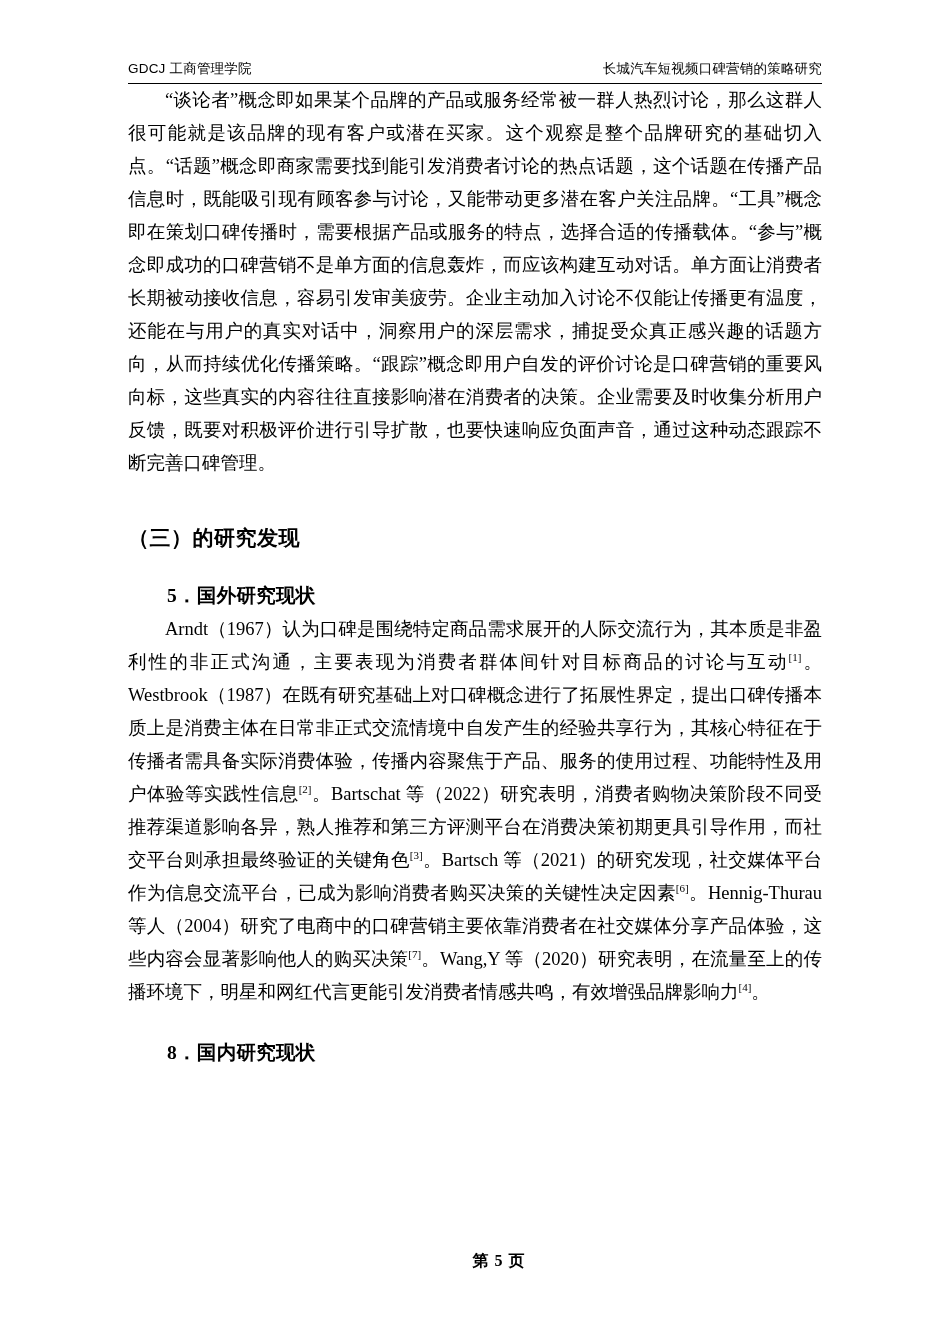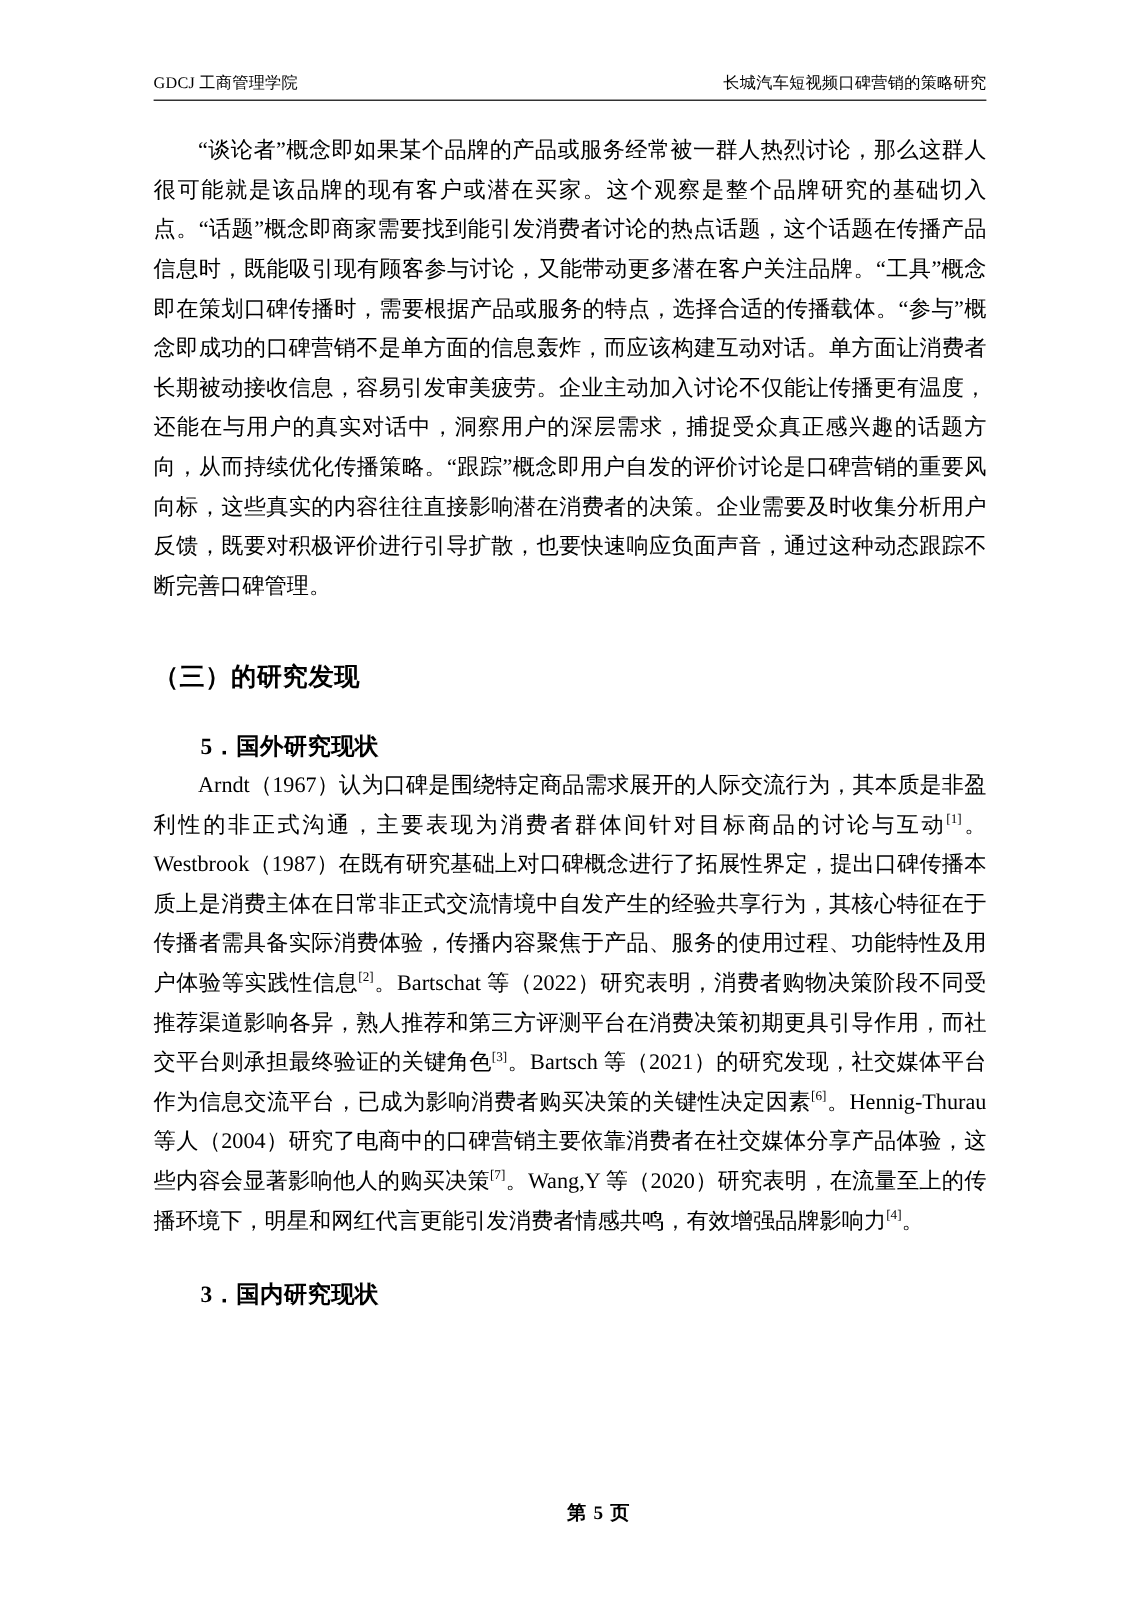--- a/index.html
+++ b/index.html
@@ -27,36 +27,35 @@
   .header {
     display: flex;
     justify-content: space-between;
     align-items: flex-end;
     font-size: 13.5px;
     padding-bottom: 5px;
     border-bottom: 1.6px solid #000;
     letter-spacing: 0.2px;
   }
   .header-left {
-    font-family: Liberation Serif, serif;
+    font-family: Liberation Sans, sans-serif;
   }
   .header-right {
     font-family: "Liberation Serif", serif;
   }
   
   .para {
     font-size: 18.5px;
     line-height: 33px;
     text-align: justify;
     text-justify: inter-ideograph;
     text-indent: 2em;
     margin: 0;
   }
   .para.first {
-    margin-top: 26px;
   }
   .h2 {
     font-size: 21px;
     font-weight: bold;
     margin: 44px 0 0 0;
     text-indent: 0;
     letter-spacing: 0.5px;
   }
   .h3 {
     font-size: 19.5px;
@@ -99,21 +98,21 @@
     </div>
 
     <p class="para first">“谈论者”概念即如果某个品牌的产品或服务经常被一群人热烈讨论，那么这群人很可能就是该品牌的现有客户或潜在买家。这个观察是整个品牌研究的基础切入点。“话题”概念即商家需要找到能引发消费者讨论的热点话题，这个话题在传播产品信息时，既能吸引现有顾客参与讨论，又能带动更多潜在客户关注品牌。“工具”概念即在策划口碑传播时，需要根据产品或服务的特点，选择合适的传播载体。“参与”概念即成功的口碑营销不是单方面的信息轰炸，而应该构建互动对话。单方面让消费者长期被动接收信息，容易引发审美疲劳。企业主动加入讨论不仅能让传播更有温度，还能在与用户的真实对话中，洞察用户的深层需求，捕捉受众真正感兴趣的话题方向，从而持续优化传播策略。“跟踪”概念即用户自发的评价讨论是口碑营销的重要风向标，这些真实的内容往往直接影响潜在消费者的决策。企业需要及时收集分析用户反馈，既要对积极评价进行引导扩散，也要快速响应负面声音，通过这种动态跟踪不断完善口碑管理。</p>
 
     <h2 class="h2">（三）的研究发现</h2>
 
     <h3 class="h3">5．国外研究现状</h3>
 
     <p class="para para-tight"><span>Arndt（1967）认为口碑是围绕特定商品需求展开的人际交流行为，其本质是非盈利性的非正式沟通，主要表现为消费者群体间针对目标商品的讨论与互动</span><sup>[1]</sup><span>。Westbrook（1987）在既有研究基础上对口碑概念进行了拓展性界定，提出口碑传播本质上是消费主体在日常非正式交流情境中自发产生的经验共享行为，其核心特征在于传播者需具备实际消费体验，传播内容聚焦于产品、服务的使用过程、功能特性及用户体验等实践性信息</span><sup>[2]</sup><span>。Bartschat 等（2022）研究表明，消费者购物决策阶段不同受推荐渠道影响各异，熟人推荐和第三方评测平台在消费决策初期更具引导作用，而社交平台则承担最终验证的关键角色</span><sup>[3]</sup><span>。Bartsch 等（2021）的研究发现，社交媒体平台作为信息交流平台，已成为影响消费者购买决策的关键性决定因素</span><sup>[6]</sup><span>。Hennig-Thurau 等人（2004）研究了电商中的口碑营销主要依靠消费者在社交媒体分享产品体验，这些内容会显著影响他人的购买决策</span><sup>[7]</sup><span>。Wang,Y 等（2020）研究表明，在流量至上的传播环境下，明星和网红代言更能引发消费者情感共鸣，有效增强品牌影响力</span><sup>[4]</sup><span>。</span></p>
 
-    <h3 class="h3">3．国内研究现状</h3>
+    <h3 class="h3">8．国内研究现状</h3>
 
 
   </div>
 
   <div class="footer">
     <span>第 5 页</span>
   </div>
 
 </div>
 

